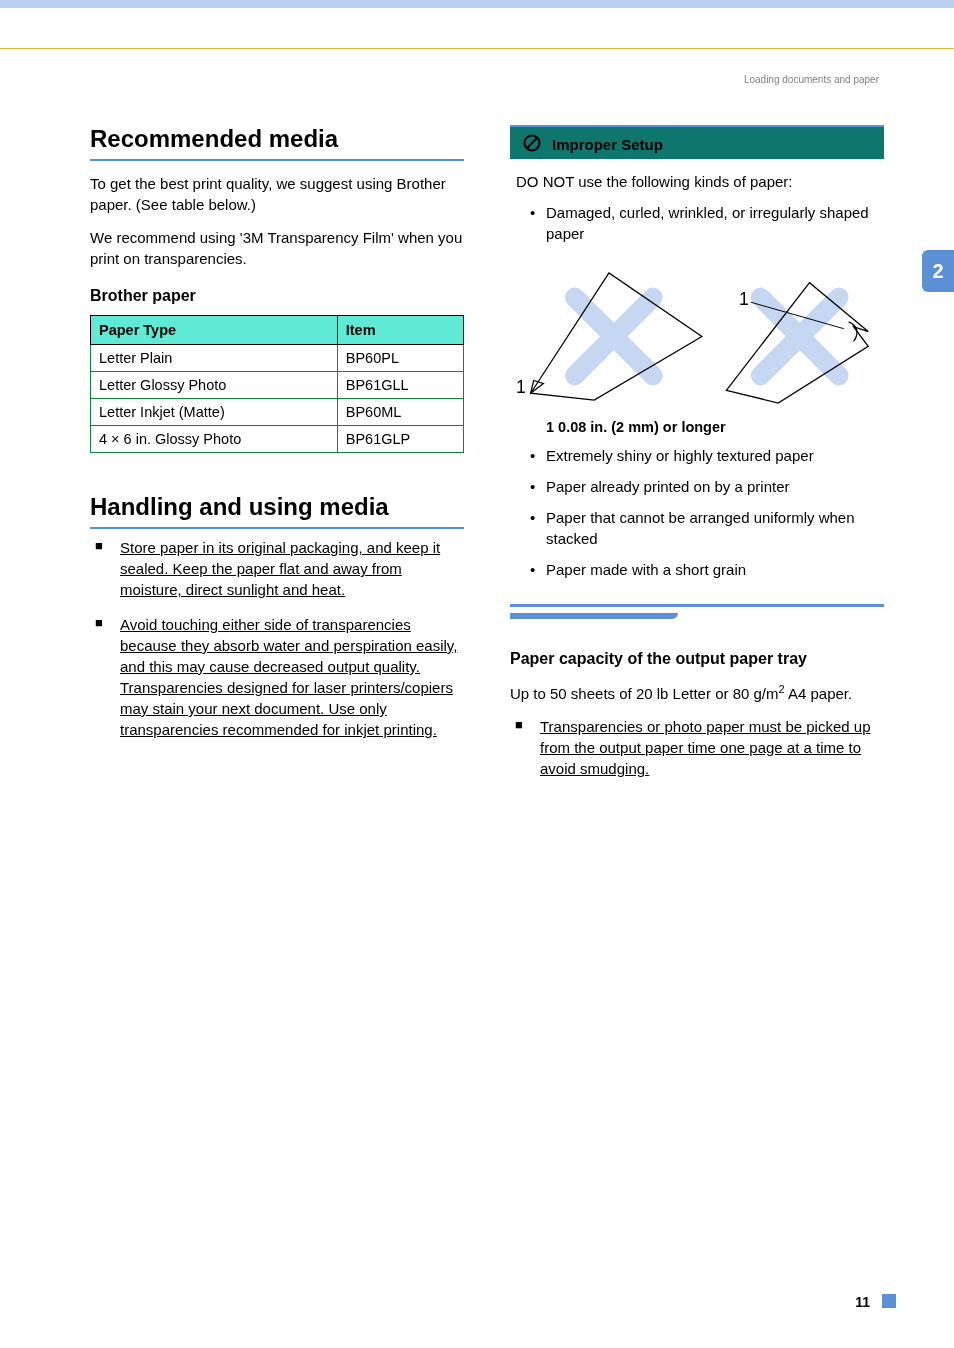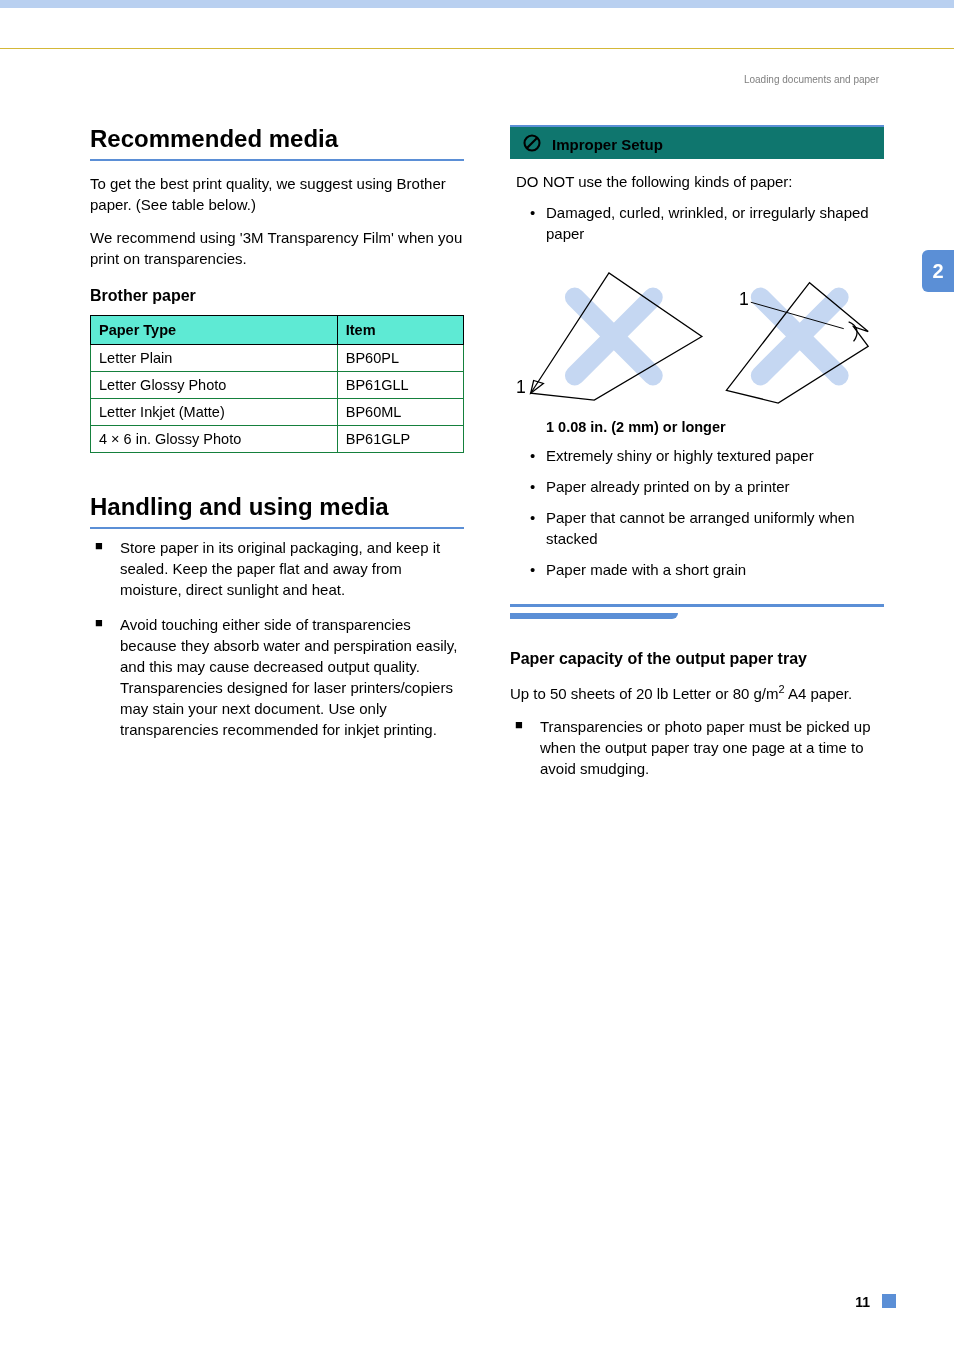--- a/index.html
+++ b/index.html
@@ -79,20 +79,21 @@
       border: 1px solid #15803d;
       margin-left: 45px;
     }
     .handling-title {
       margin-top: 40px;
     }
     ul.square {
       list-style: none;
       margin-top: 6px;
       padding-left: 2px;
+      text-decoration: underline;
     }
     ul.square > li {
       position: relative;
       padding-left: 28px;
       font-size: 15px;
       line-height: 1.4;
       margin-bottom: 14px;
     }
     ul.square > li::before {
       content: "■";
@@ -318,20 +319,20 @@
           </ul>
         </div>
       </div>
       <div class="bottom-rounded"></div>
 
       <h3 class="capacity-h">Paper capacity of the output paper tray</h3>
       <p class="body-text">
         <span>Up to 50 sheets of 20 lb Letter or 80 g/m</span><span class="sup">2</span><span> A4 paper.</span>
       </p>
       <ul class="square">
-        <li>Transparencies or photo paper must be picked up when the output paper tray one page at a time to avoid smudging.</li>
+        <li>Transparencies or photo paper must be picked up from the output paper time one page at a time to avoid smudging.</li>
       </ul>
     </div>
   </div>
 </div>
 
 <div class="page-number">11</div>
 <div class="page-flag"></div>
 
 </body></html>

